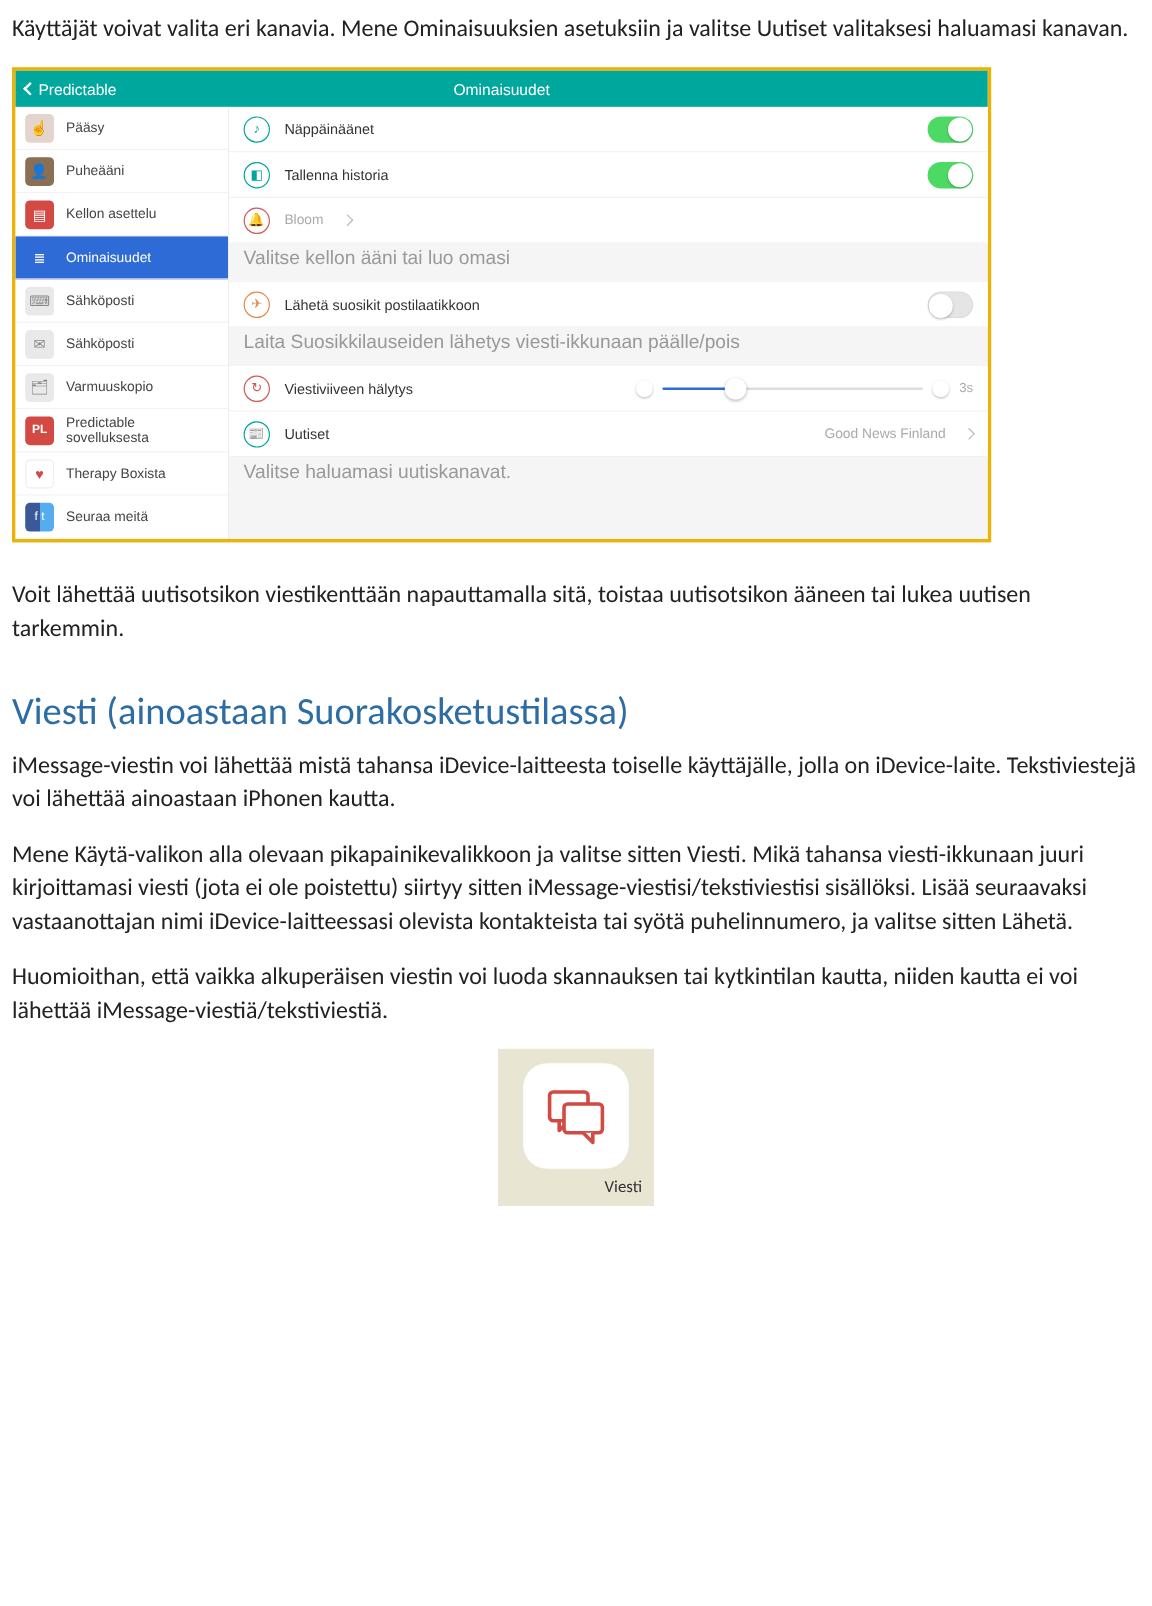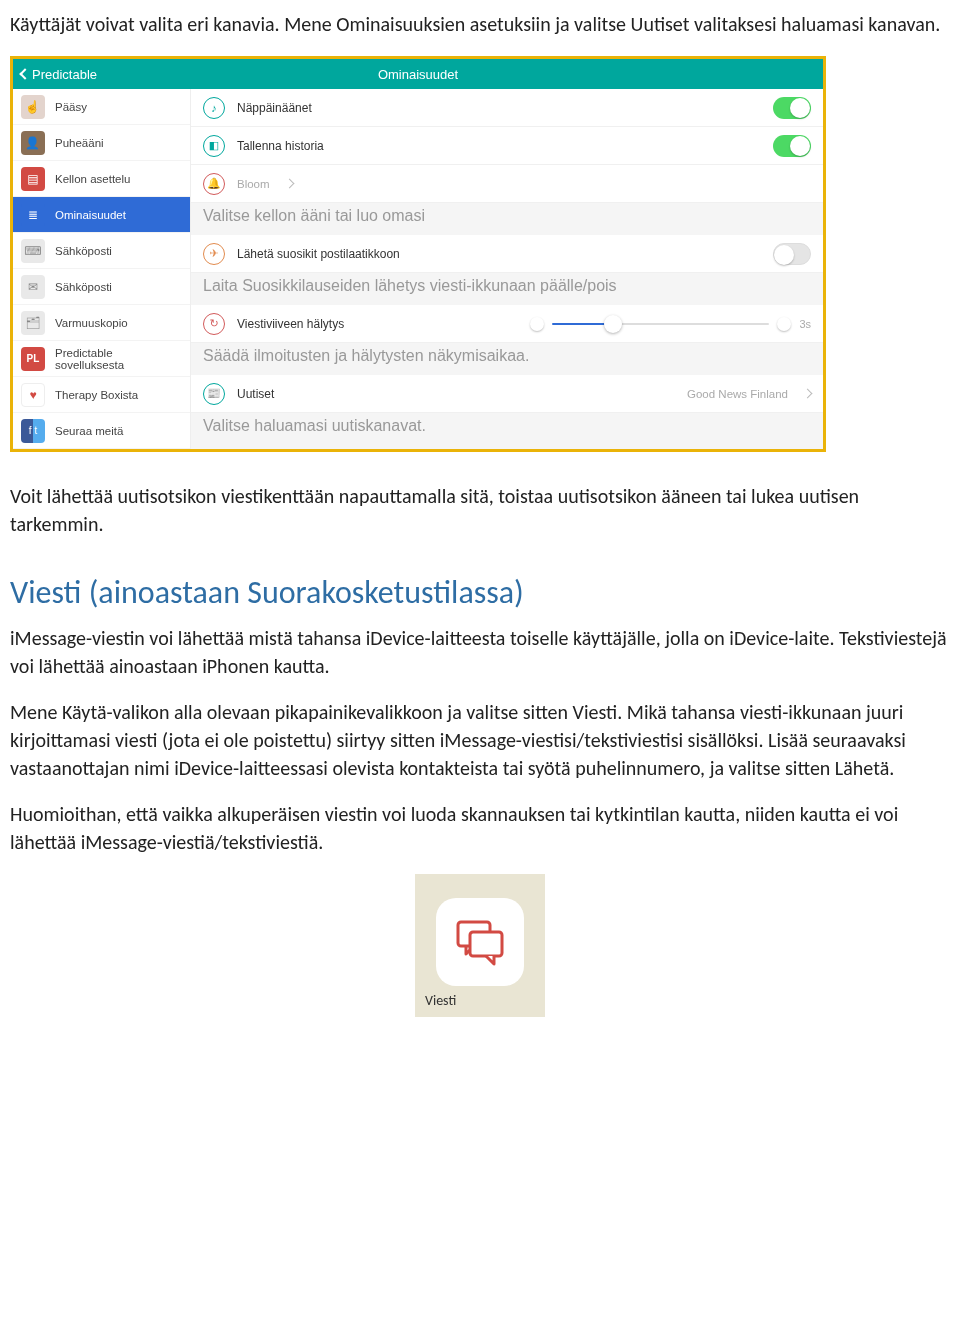--- a/index.html
+++ b/index.html
@@ -180,23 +180,23 @@
     border-radius: 50%;
     background: #fff;
     box-shadow: 0 1px 2px rgba(0,0,0,.25);
   }
   .slider-val { color: #aaa; font-size: 11px; }
 
   
   .app-figure {
     width: 130px;
     margin: 10px auto 0 auto;
-    padding: 24px 10px 8px 10px;
+    padding: 12px 10px 8px 10px;
     background: #e9e5d3;
-    text-align: left;
+    text-align: right;
   }
   .app-iconbox {
     width: 88px; height: 88px;
     margin: 0 auto 6px auto;
     background: #fff;
     border-radius: 20px;
     display: flex;
     align-items: center;
     justify-content: center;
   }
@@ -298,21 +298,20 @@
         <span class="m-label">Viestiviiveen hälytys</span>
         <div class="slider-wrap">
           <span class="slider-end"></span>
           <div class="slider-track">
               <span class="slider-thumb"></span>
             </div>
           <span class="slider-end"></span>
           <span class="slider-val">3s</span>
         </div>
       </div>
-      <div class="m-caption">Säädä ilmoitusten ja hälytysten näkymisaikaa.</div>
 
       <div class="m-row">
         <span class="m-icon">📰</span>
         <span class="m-label">Uutiset</span>
         <span class="m-value">Good News Finland</span>
         <span class="chev-right"></span>
       </div>
       <div class="m-caption">Valitse haluamasi uutiskanavat.</div>
     </div>
   </div>

